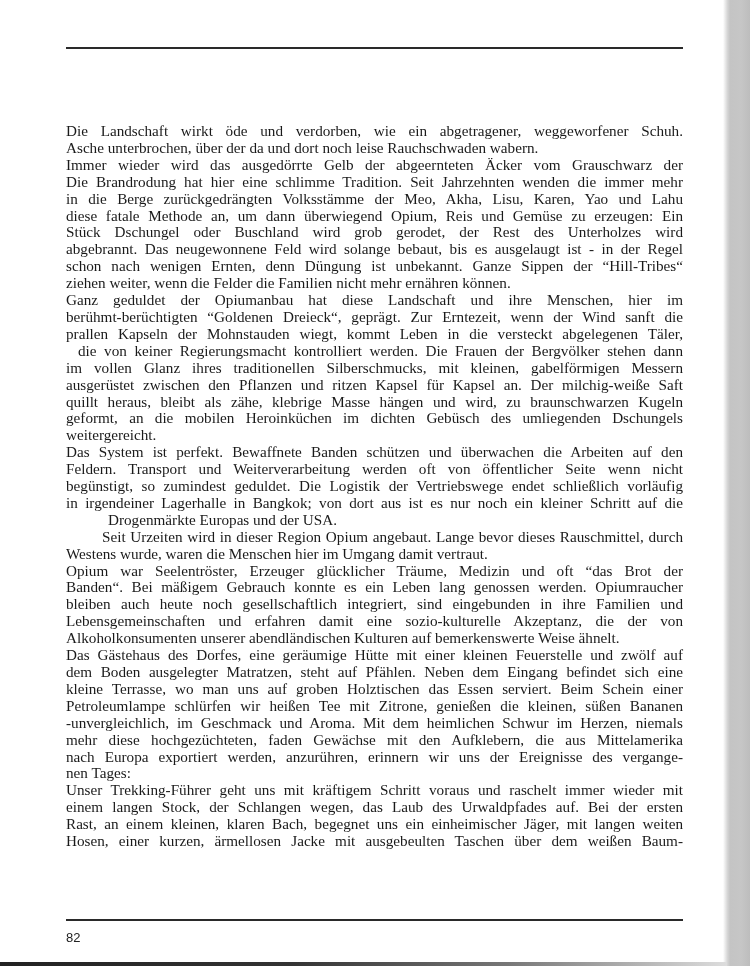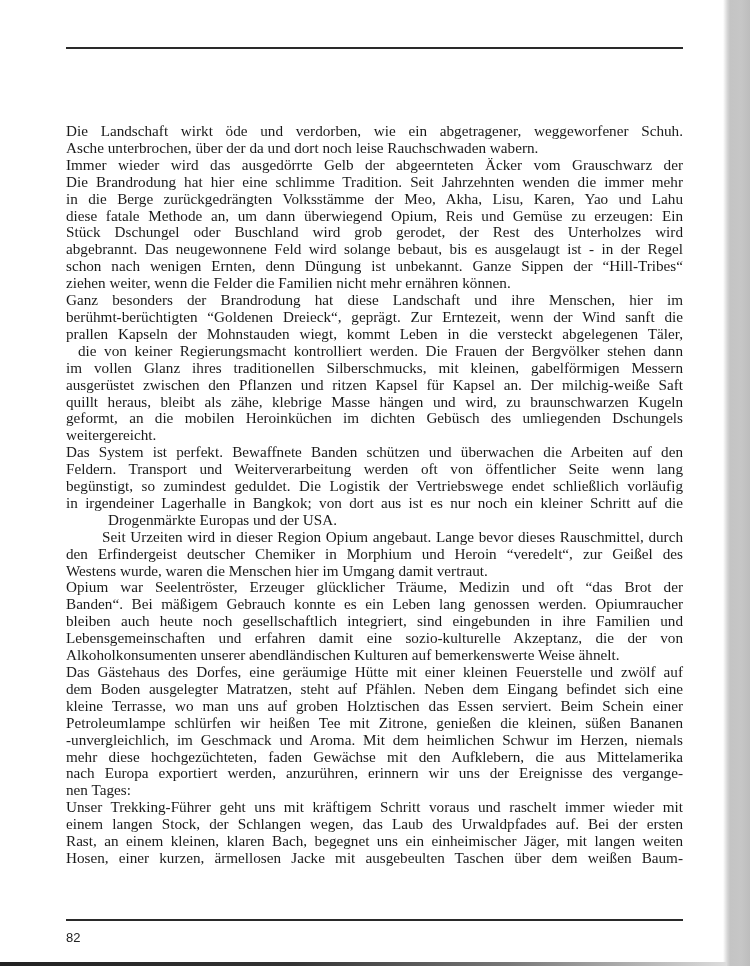--- a/index.html
+++ b/index.html
@@ -57,40 +57,39 @@
     <p>
       <span class="line" style="display: block;">Die Brandrodung hat hier eine schlimme Tradition. Seit Jahrzehnten wenden die immer mehr</span>
       <span class="line" style="display: block;">in die Berge zurückgedrängten Volksstämme der Meo, Akha, Lisu, Karen, Yao und Lahu</span>
       <span class="line" style="display: block;">diese fatale Methode an, um dann überwiegend Opium, Reis und Gemüse zu erzeugen: Ein</span>
       <span class="line" style="display: block;">Stück Dschungel oder Buschland wird grob gerodet, der Rest des Unterholzes wird</span>
       <span class="line" style="display: block;">abgebrannt. Das neugewonnene Feld wird solange bebaut, bis es ausgelaugt ist - in der Regel</span>
       <span class="line" style="display: block;">schon nach wenigen Ernten, denn Düngung ist unbekannt. Ganze Sippen der “Hill-Tribes“</span>
       <span class="line last" style="display: block;">ziehen weiter, wenn die Felder die Familien nicht mehr ernähren können.</span>
     </p>
     <p>
-      <span class="line" style="display: block;">Ganz besonders der Brandrodung hat diese Landschaft und ihre Menschen, hier im</span>
+      <span class="line" style="display: block;">Ganz geduldet der Opiumanbau hat diese Landschaft und ihre Menschen, hier im</span>
       <span class="line" style="display: block;">berühmt-berüchtigten “Goldenen Dreieck“, geprägt. Zur Erntezeit, wenn der Wind sanft die</span>
       <span class="line" style="display: block;">prallen Kapseln der Mohnstauden wiegt, kommt Leben in die versteckt abgelegenen Täler,</span>
       <span class="line" style="display: block; margin-left: 12px;">die von keiner Regierungsmacht kontrolliert werden. Die Frauen der Bergvölker stehen dann</span>
       <span class="line" style="display: block;">im vollen Glanz ihres traditionellen Silberschmucks, mit kleinen, gabelförmigen Messern</span>
       <span class="line" style="display: block;">ausgerüstet zwischen den Pflanzen und ritzen Kapsel für Kapsel an. Der milchig-weiße Saft</span>
       <span class="line" style="display: block;">quillt heraus, bleibt als zähe, klebrige Masse hängen und wird, zu braunschwarzen Kugeln</span>
       <span class="line" style="display: block;">geformt, an die mobilen Heroinküchen im dichten Gebüsch des umliegenden Dschungels</span>
       <span class="line last" style="display: block;">weitergereicht.</span>
     </p>
     <p>
       <span class="line" style="display: block;">Das System ist perfekt. Bewaffnete Banden schützen und überwachen die Arbeiten auf den</span>
-      <span class="line" style="display: block;">Feldern. Transport und Weiterverarbeitung werden oft von öffentlicher Seite wenn lang</span>
+      <span class="line" style="display: block;">Feldern. Transport und Weiterverarbeitung werden oft von öffentlicher Seite wenn nicht</span>
       <span class="line" style="display: block;">begünstigt, so zumindest geduldet. Die Logistik der Vertriebswege endet schließlich vorläufig</span>
       <span class="line" style="display: block;">in irgendeiner Lagerhalle in Bangkok; von dort aus ist es nur noch ein kleiner Schritt auf die</span>
       <span class="line last" style="display: block; margin-left: 42px;">Drogenmärkte Europas und der USA.</span>
     </p>
     <p>
       <span class="line" style="display: block; margin-left: 36px;">Seit Urzeiten wird in dieser Region Opium angebaut. Lange bevor dieses Rauschmittel, durch</span>
-      <span class="line" style="display: block;">den Erfindergeist deutscher Chemiker in Morphium und Heroin “veredelt“, zur Geißel des</span>
       <span class="line last" style="display: block;">Westens wurde, waren die Menschen hier im Umgang damit vertraut.</span>
     </p>
     <p>
       <span class="line" style="display: block;">Opium war Seelentröster, Erzeuger glücklicher Träume, Medizin und oft “das Brot der</span>
       <span class="line" style="display: block;">Banden“. Bei mäßigem Gebrauch konnte es ein Leben lang genossen werden. Opiumraucher</span>
       <span class="line" style="display: block;">bleiben auch heute noch gesellschaftlich integriert, sind eingebunden in ihre Familien und</span>
       <span class="line" style="display: block;">Lebensgemeinschaften und erfahren damit eine sozio-kulturelle Akzeptanz, die der von</span>
       <span class="line last" style="display: block;">Alkoholkonsumenten unserer abendländischen Kulturen auf bemerkenswerte Weise ähnelt.</span>
     </p>
     <p>

